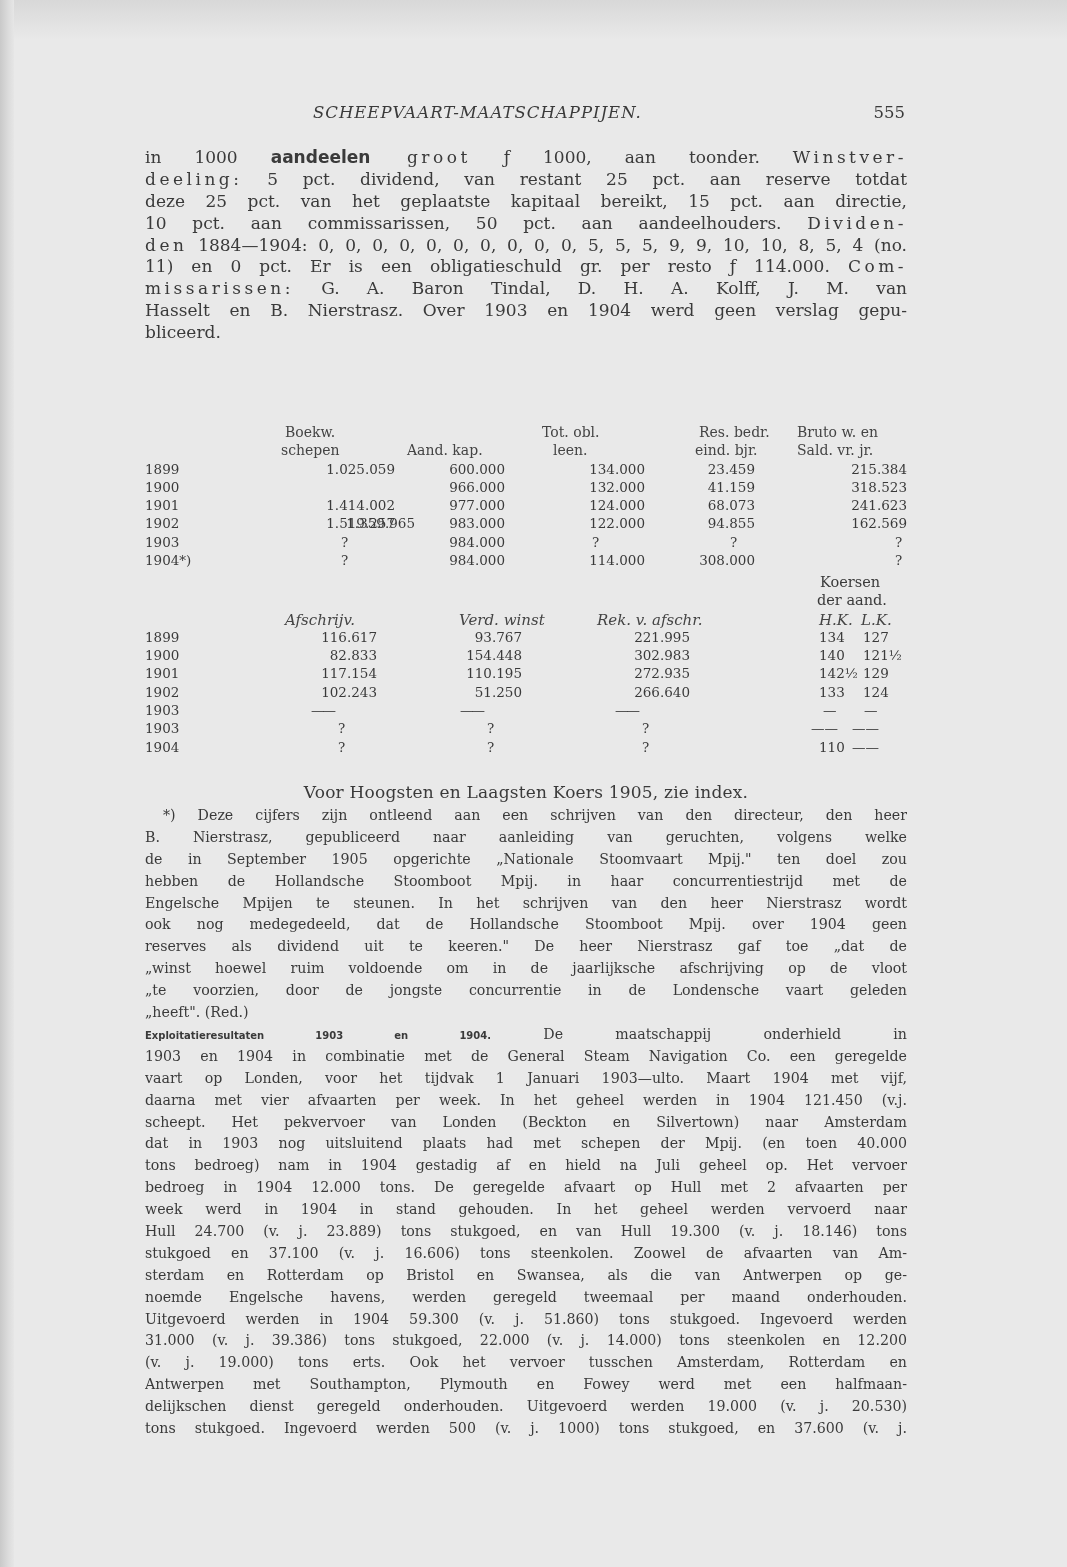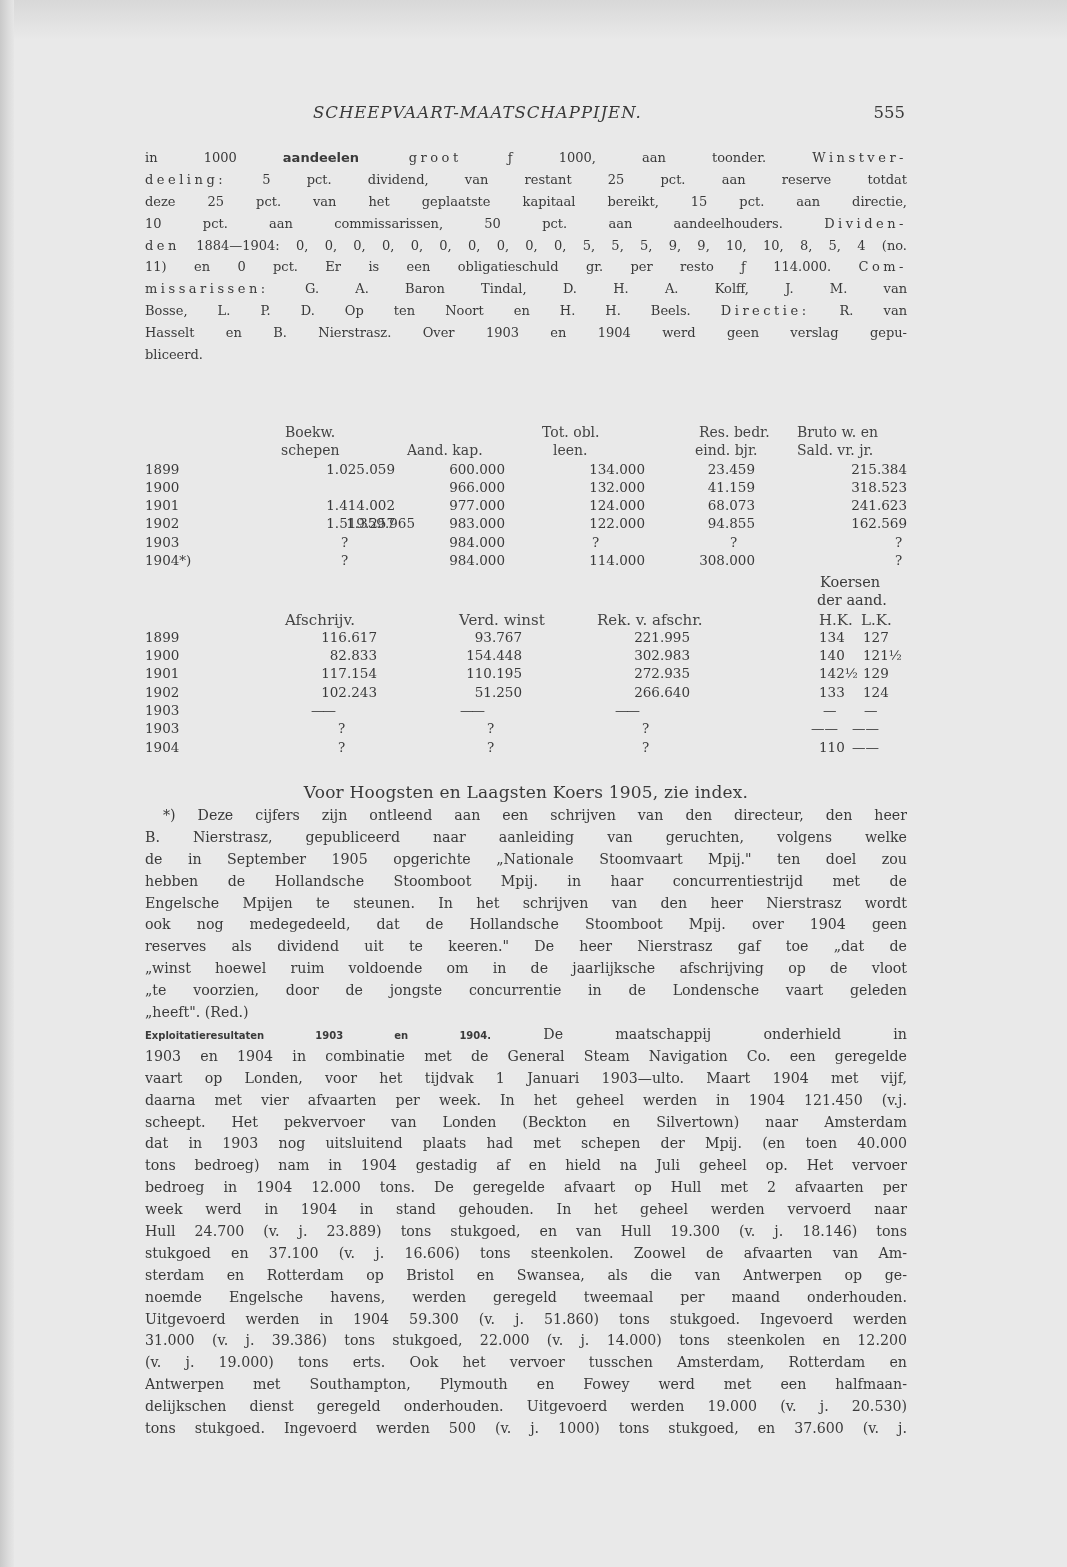--- a/index.html
+++ b/index.html
@@ -22,21 +22,21 @@
   .running-head {
     position: absolute; top: 103px; left: 0; width: 762px; height: 24px;
     font-size: 16.5px;
   }
   .running-head .title {
     position: absolute; left: 168px; font-style: italic; letter-spacing: 1px;
   }
   .running-head .pageno { position: absolute; right: 2px; }
   .body-text {
     position: absolute; left: 0; width: 762px;
-    font-size: 13px; line-height: 21.9px;
+    font-size: 17px; line-height: 21.9px;
   }
   .line { white-space: nowrap; text-align: justify; text-align-last: justify; height: 21.9px; overflow: hidden; }
   .line.last { text-align-last: left; }
   .sp { letter-spacing: 3.5px; }
   .bold-sans { font-family: "DejaVu Sans", "Liberation Sans", sans-serif; font-weight: bold; }
   .table1 { position: absolute; left: 0; top: 424px; width: 762px; font-size: 13.5px; }
   .table2 { position: absolute; left: 0; top: 574px; width: 762px; font-size: 13.5px; }
   .trow { position: relative; height: 18.3px; }
   .trow .c { position: absolute; white-space: nowrap; }
   .hdr { font-size: 14px; color: #444; }
@@ -81,23 +81,20 @@
     </div>
     <div class="line">
       <span class="sp">den</span><span> 1884—1904: 0, 0, 0, 0, 0, 0, 0, 0, 0, 0, 5, 5, 5, 9, 9, 10, 10, 8, 5, 4 (no.</span>
     </div>
     <div class="line">
       <span>11) en 0 pct. Er is een obligatieschuld gr. per resto ƒ 114.000. </span><span class="sp">Com-</span>
     </div>
     <div class="line">
       <span class="sp">missarissen:</span><span> G. A. Baron Tindal, D. H. A. Kolff, J. M. van</span>
     </div>
-    <div class="line">
-      <span>Bosse, L. P. D. Op ten Noort en H. H. Beels. </span><span class="sp">Directie:</span><span> R. van</span>
-    </div>
     <div class="line"><span>Hasselt en B. Nierstrasz. Over 1903 en 1904 werd geen verslag gepu-</span></div>
     <div class="line last"><span>bliceerd.</span></div>
   </div>
 
   <div class="table1">
     <div class="trow hdr">
       <span class="c" style="left:140px;">Boekw.</span>
       <span class="c" style="left:397px;">Tot. obl.</span>
       <span class="c" style="left:554px;">Res. bedr.</span>
       <span class="c" style="left:652px;">Bruto w. en</span>
@@ -161,21 +158,21 @@
       </div>
   </div>
 
   <div class="table2">
     <div class="trow koersen">
       <span class="c" style="left:675px;">Koersen</span>
     </div>
     <div class="trow koersen">
       <span class="c" style="left:672px;">der aand.</span>
     </div>
-    <div class="trow hdr" style="font-size:15px;">
+    <div class="trow hdr" style="font-size:15px;font-style:italic;">
       <span class="c" style="left:140px;">Afschrijv.</span>
       <span class="c" style="left:314px;">Verd. winst</span>
       <span class="c" style="left:452px;">Rek. v. afschr.</span>
       <span class="c" style="left:674px;">H.K.</span>
       <span class="c" style="left:716px;">L.K.</span>
     </div>
     <div id="t2-rows">
         <div class="trow">
           <span class="c" style="left: 0px;">1899</span>
           <span class="c" style="right: 530px;">116.617</span>

